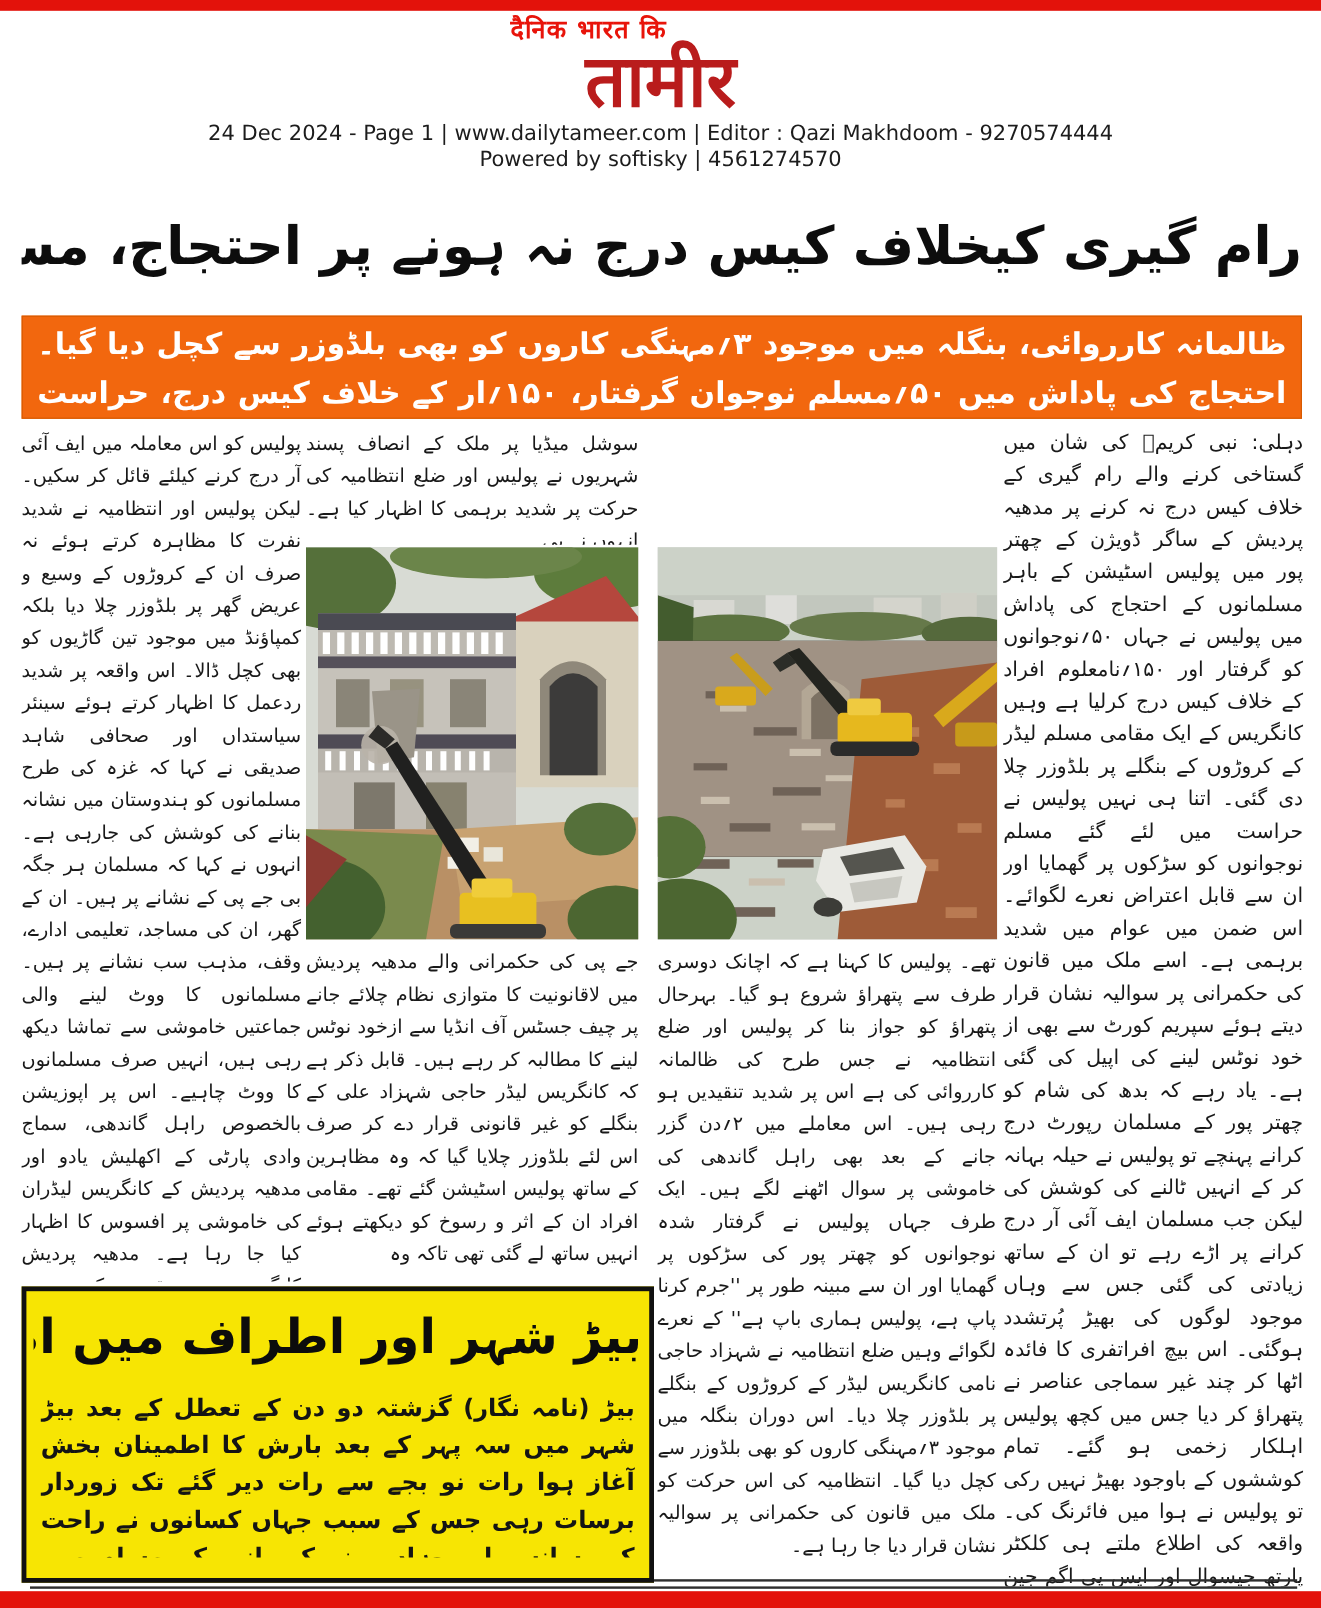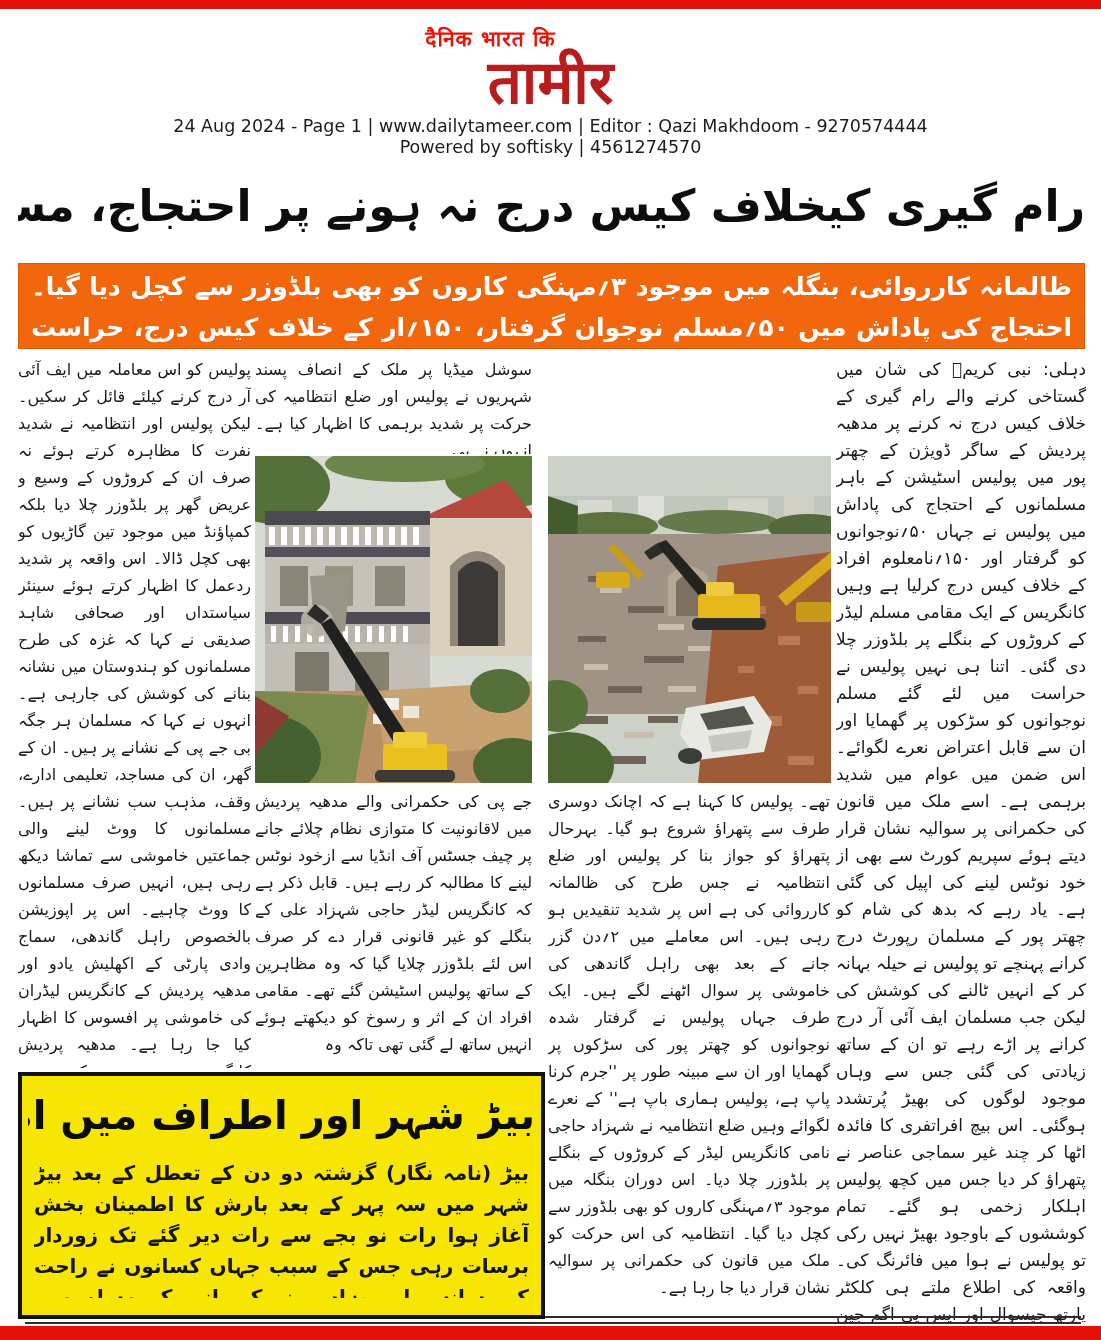--- a/index.html
+++ b/index.html
@@ -1,21 +1,21 @@
 <!DOCTYPE html>
 <html lang="ur"><head>
 <meta charset="utf-8">
 <style>
   html,body{margin:0;padding:0;background:#ffffff;}
   .page{position:relative;width:1101px;height:1340px;background:#ffffff;overflow:hidden;
         font-family:"DejaVu Sans",sans-serif;}
   .bar{position:absolute;left:0;width:1101px;background:#e3120b;}
   .topbar{top:0;height:9px;}
   .bottombar{top:1326px;height:14px;}
-  .masthead{position:absolute;left:0;top:24px;width:1101px;text-align:center;}
+  .masthead{position:absolute;left:0;top:10px;width:1101px;text-align:center;}
   .tagline{color:#e8140a;font-weight:bold;font-size:21px;letter-spacing:1px;
            transform:translateX(-60px);}
   .logo{color:#b91c1c;font-weight:bold;font-size:60px;line-height:64px;margin-top:-2px;}
   .dateline{color:#1c1c1c;font-size:17.5px;margin-top:2px;}
   .powered{color:#1c1c1c;font-size:17.5px;margin-top:1px;}
   .urdu{direction:rtl;font-family:"DejaVu Sans",sans-serif;}
   .headline{position:absolute;left:18px;top:157px;width:1067px;height:98px;
             font-size:44px;font-weight:bold;color:#0d0d0d;line-height:98px;
             text-align:center;white-space:nowrap;overflow:hidden;margin:0;}
   .subhead{position:absolute;left:18px;top:263px;width:1067px;height:86px;
@@ -45,21 +45,21 @@
 </head>
 <body>
 
 <div class="page">
 
   <div class="bar topbar"></div>
 
   <div class="masthead">
     <div class="tagline">दैनिक भारत कि</div>
     <div class="logo">तामीर</div>
-    <div class="dateline">24 Aug 2024 - Page 1 | www.dailytameer.com | Editor : Qazi Makhdoom - 9270574444</div>
+    <div class="dateline">24 Dec 2024 - Page 1 | www.dailytameer.com | Editor : Qazi Makhdoom - 9270574444</div>
     <div class="powered">Powered by softisky | 4561274570</div>
   </div>
 
   <h1 class="headline urdu">رام گیری کیخلاف کیس درج نہ ہونے پر احتجاج، مسلم لیڈر کا بنگلہ منہدم</h1>
 
   <div class="subhead urdu">ظالمانہ کارروائی، بنگلہ میں موجود ۳؍مہنگی کاروں کو بھی بلڈوزر سے کچل دیا گیا۔ احتجاج کی پاداش میں ۵۰؍مسلم نوجوان گرفتار، ۱۵۰؍ار کے خلاف کیس درج، حراست میں لئے گئے نوجوانوں کو سڑکوں پر گھمایا گیا، قابل اعتراض نعرے لگوائے گئے۔ قانون کی حکمرانی پر سوالیہ نشان، سپریم کورٹ سے ازخود نوٹس لے کر کارروائی کی اپیل۔</div>
 
   <div class="col col1 urdu">دہلی: نبی کریمؐ کی شان میں گستاخی کرنے والے رام گیری کے خلاف کیس درج نہ کرنے پر مدھیہ پردیش کے ساگر ڈویژن کے چھتر پور میں پولیس اسٹیشن کے باہر مسلمانوں کے احتجاج کی پاداش میں پولیس نے جہاں ۵۰؍نوجوانوں کو گرفتار اور ۱۵۰؍نامعلوم افراد کے خلاف کیس درج کرلیا ہے وہیں کانگریس کے ایک مقامی مسلم لیڈر کے کروڑوں کے بنگلے پر بلڈوزر چلا دی گئی۔ اتنا ہی نہیں پولیس نے حراست میں لئے گئے مسلم نوجوانوں کو سڑکوں پر گھمایا اور ان سے قابل اعتراض نعرے لگوائے۔ اس ضمن میں عوام میں شدید برہمی ہے۔ اسے ملک میں قانون کی حکمرانی پر سوالیہ نشان قرار دیتے ہوئے سپریم کورٹ سے بھی از خود نوٹس لینے کی اپیل کی گئی ہے۔ یاد رہے کہ بدھ کی شام کو چھتر پور کے مسلمان رپورٹ درج کرانے پہنچے تو پولیس نے حیلہ بہانہ کر کے انہیں ٹالنے کی کوشش کی لیکن جب مسلمان ایف آئی آر درج کرانے پر اڑے رہے تو ان کے ساتھ زیادتی کی گئی جس سے وہاں موجود لوگوں کی بھیڑ پُرتشدد ہوگئی۔ اس بیچ افراتفری کا فائدہ اٹھا کر چند غیر سماجی عناصر نے پتھراؤ کر دیا جس میں کچھ پولیس اہلکار زخمی ہو گئے۔ تمام کوششوں کے باوجود بھیڑ نہیں رکی تو پولیس نے ہوا میں فائرنگ کی۔ واقعہ کی اطلاع ملتے ہی کلکٹر پارتھ جیسوال اور ایس پی اگم جین موقع پر پہنچ گئے۔ پولیس نے تقریباً ۵۰؍افراد کو گرفتار کیا ہے جن میں کچھ خواتین بھی ہیں۔ واقعہ کے بعد پولیس نے دعویٰ کیا</div>
   <div class="col col2b urdu">تھے۔ پولیس کا کہنا ہے کہ اچانک دوسری طرف سے پتھراؤ شروع ہو گیا۔ بہرحال پتھراؤ کو جواز بنا کر پولیس اور ضلع انتظامیہ نے جس طرح کی ظالمانہ کارروائی کی ہے اس پر شدید تنقیدیں ہو رہی ہیں۔ اس معاملے میں ۲؍دن گزر جانے کے بعد بھی راہل گاندھی کی خاموشی پر سوال اٹھنے لگے ہیں۔ ایک طرف جہاں پولیس نے گرفتار شدہ نوجوانوں کو چھتر پور کی سڑکوں پر گھمایا اور ان سے مبینہ طور پر ''جرم کرنا پاپ ہے، پولیس ہماری باپ ہے'' کے نعرے لگوائے وہیں ضلع انتظامیہ نے شہزاد حاجی نامی کانگریس لیڈر کے کروڑوں کے بنگلے پر بلڈوزر چلا دیا۔ اس دوران بنگلہ میں موجود ۳؍مہنگی کاروں کو بھی بلڈوزر سے کچل دیا گیا۔ انتظامیہ کی اس حرکت کو ملک میں قانون کی حکمرانی پر سوالیہ نشان قرار دیا جا رہا ہے۔</div>
   <div class="col col3b urdu">جے پی کی حکمرانی والے مدھیہ پردیش میں لاقانونیت کا متوازی نظام چلائے جانے پر چیف جسٹس آف انڈیا سے ازخود نوٹس لینے کا مطالبہ کر رہے ہیں۔ قابل ذکر ہے کہ کانگریس لیڈر حاجی شہزاد علی کے بنگلے کو غیر قانونی قرار دے کر صرف اس لئے بلڈوزر چلایا گیا کہ وہ مظاہرین کے ساتھ پولیس اسٹیشن گئے تھے۔ مقامی افراد ان کے اثر و رسوخ کو دیکھتے ہوئے انہیں ساتھ لے گئی تھی تاکہ وہ</div>

